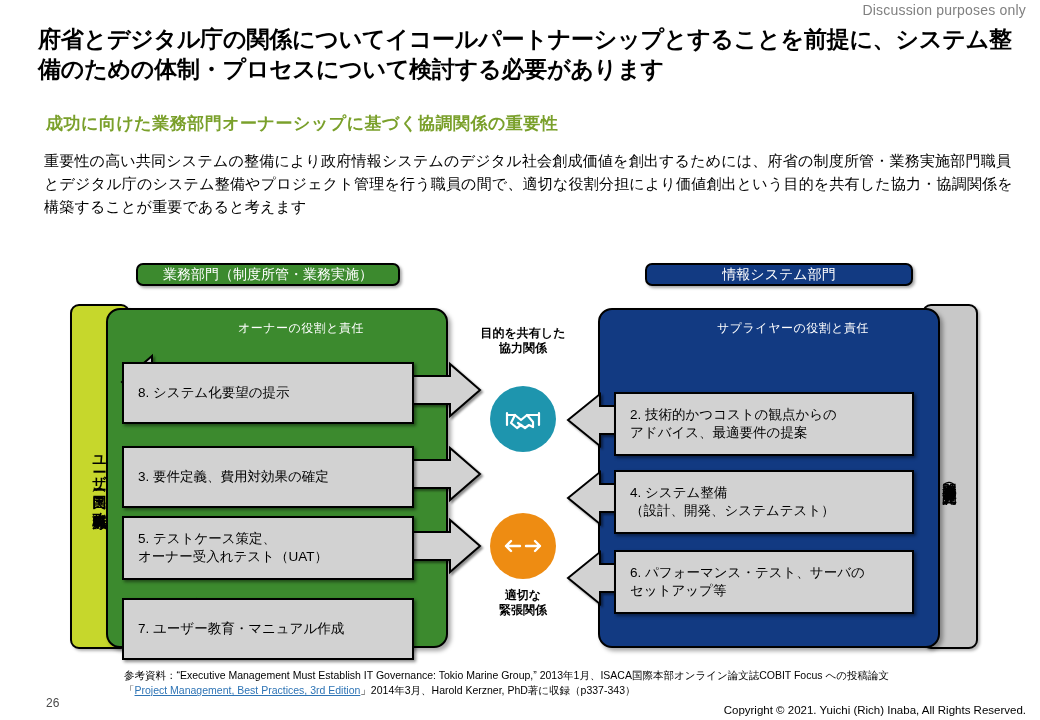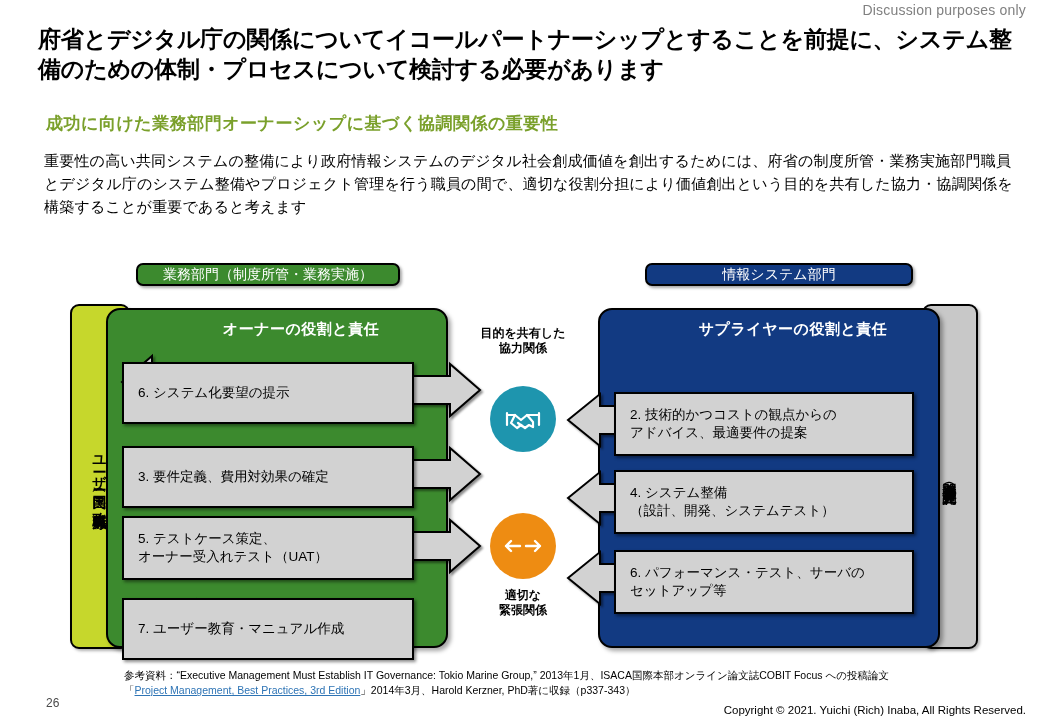--- a/index.html
+++ b/index.html
@@ -62,21 +62,21 @@
 
   
   .panel{
     position:absolute;border:2px solid #000;border-radius:14px;
     box-sizing:border-box;box-shadow:3px 3px 4px rgba(0,0,0,.35);
   }
   .panel-left{left:106px;top:50px;width:342px;height:340px;background:#3C8A2E;}
   .panel-right{left:598px;top:50px;width:342px;height:340px;background:#123A82;}
   .panel-title{
     position:absolute;left:0;right:0;top:10px;text-align:center;
-    color:#fff;font-size:15px;font-weight:bold;letter-spacing:.5px;padding-left:48px;
+    color:#fff;font-size:12px;font-weight:normal;letter-spacing:.5px;padding-left:48px;
   }
 
   
   .chip{
     position:absolute;background:#D2D2D2;border:2px solid #000;
     box-sizing:border-box;box-shadow:2px 2px 3px rgba(0,0,0,.45);
     display:flex;align-items:center;
     font-size:13.5px;color:#000;line-height:1.35;
   }
   .chip span{display:block;padding-left:14px;white-space:pre-line;}
@@ -168,21 +168,21 @@
 
         <polygon points="632,148 600,148 600,136 568,162 600,188 600,176 632,176"></polygon>
 
         <polygon points="632,226 600,226 600,214 568,240 600,266 600,254 632,254"></polygon>
 
         <polygon points="632,306 600,306 600,294 568,320 600,346 600,334 632,334"></polygon>
       </g>
     </svg>
 
     <div class="chip chip-l cl1">
-        <span>6. システム化要望の提示</span>
+        <span>8. システム化要望の提示</span>
       </div>
     <div class="chip chip-l cl2">
         <span>3. 要件定義、費用対効果の確定</span>
       </div>
     <div class="chip chip-l cl3">
         <span>5. テストケース策定、
     オーナー受入れテスト（UAT）</span>
       </div>
     <div class="chip chip-l cl4">
         <span>7. ユーザー教育・マニュアル作成</span>

